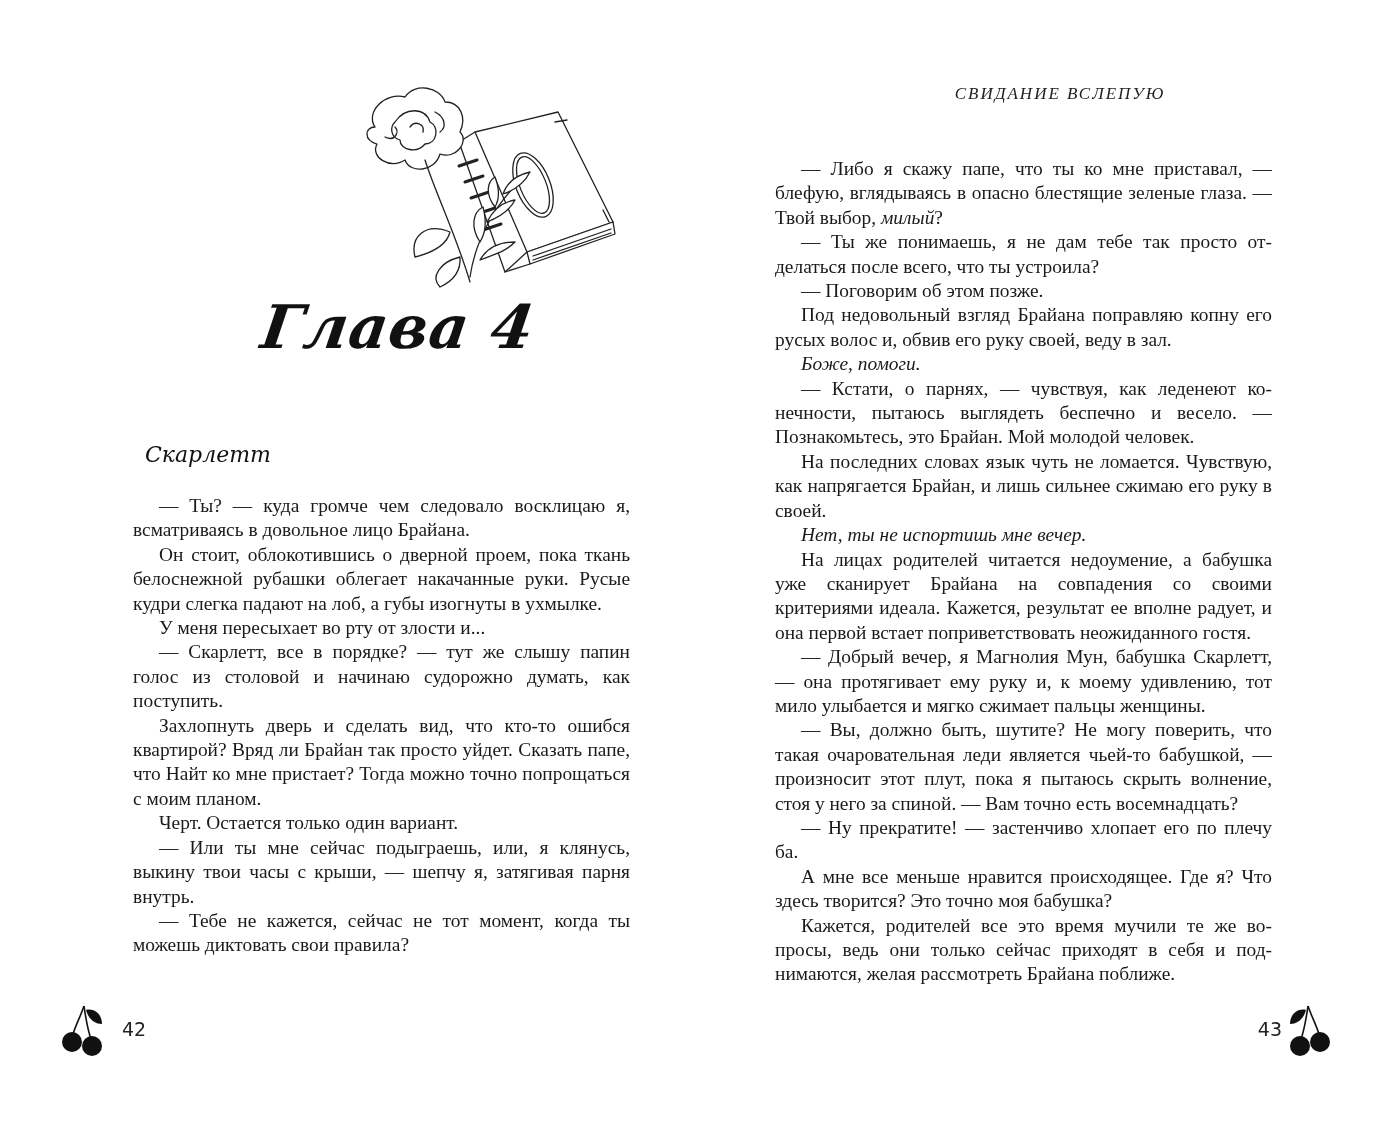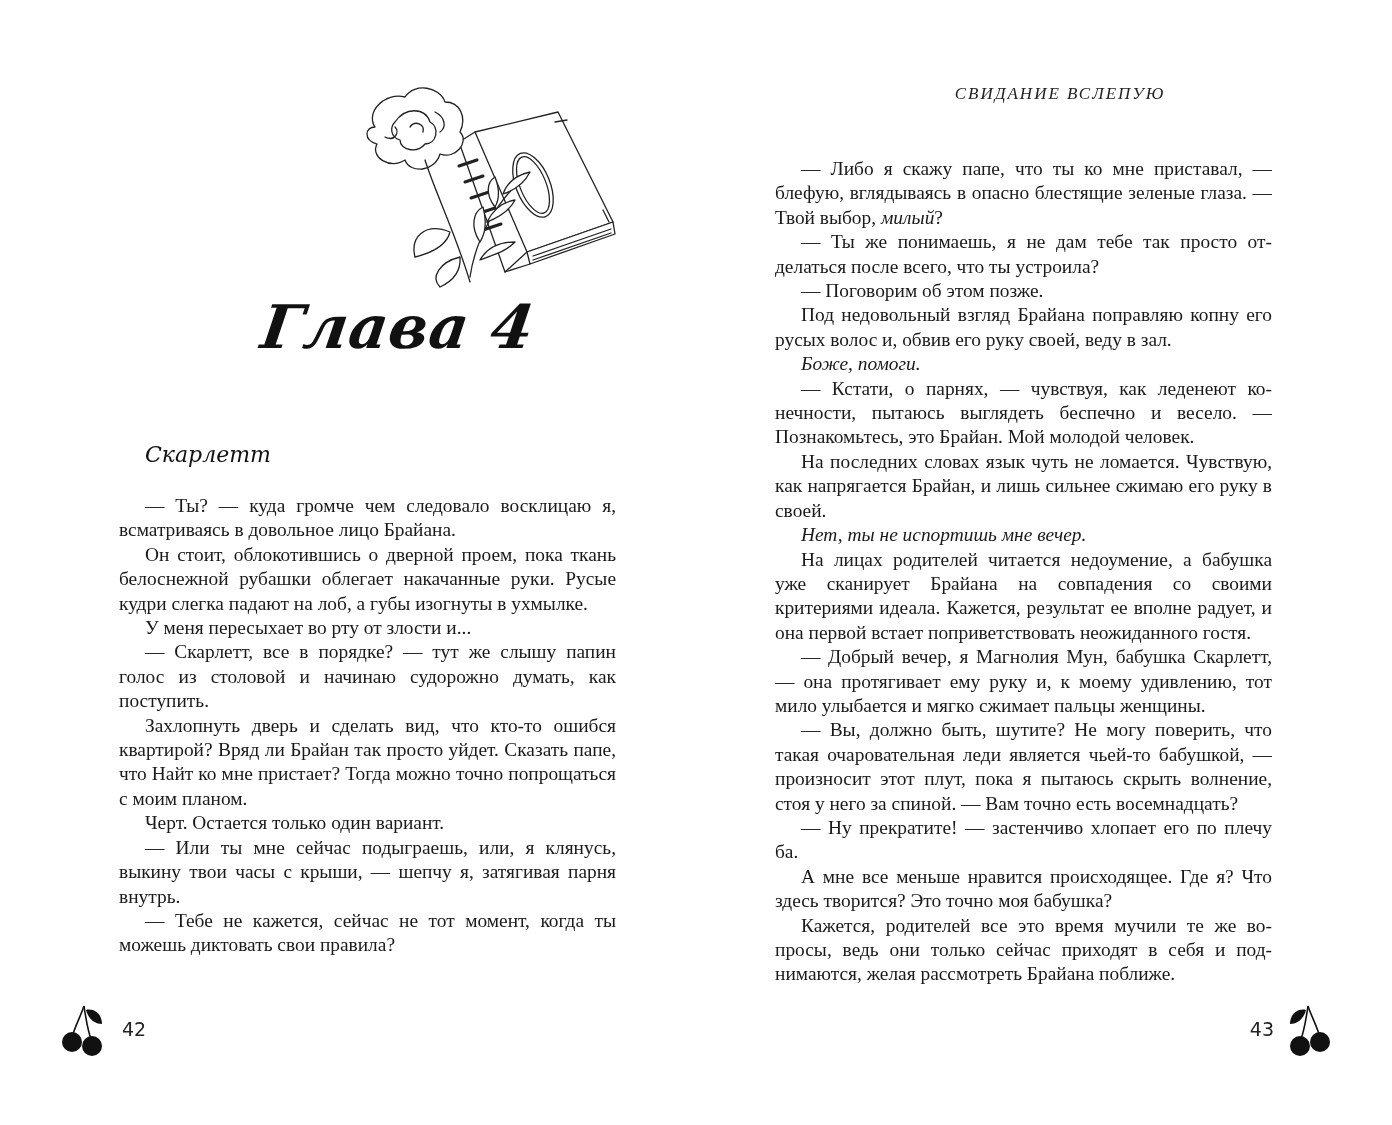--- a/index.html
+++ b/index.html
@@ -8,31 +8,31 @@
   .page-left { left: 0; width: 696px; }
   .page-right { left: 696px; width: 696px; }
 
   .illustration { position: absolute; left: 355px; top: 82px; width: 265px; height: 210px; }
   .chapter-title { position: absolute; left: 262px; top: 292px; font-family: "DejaVu Serif", "Liberation Serif", serif; font-style: italic; font-size: 60px; font-weight: bold; letter-spacing: 1px; color: #111; transform: skewX(-8deg); }
   .pov-heading { position: absolute; left: 145px; top: 442px; font-family: "DejaVu Serif", "Liberation Serif", serif; font-style: italic; font-weight: normal; font-size: 22px; color: #111; }
 
   .running-head { position: absolute; left: 16px; width: 696px; top: 84px; text-align: center; font-family: "Liberation Serif", serif; font-style: italic; font-size: 17px; letter-spacing: 2px; color: #222; }
 
   .text-block { position: absolute; font-family: "Liberation Serif", serif; font-size: 19.4px; line-height: 24.4px; text-align: justify; }
-  .text-left { left: 119px; top: 494px; width: 497px; }
+  .text-left { left: 133px; top: 494px; width: 497px; }
   .text-right { left: 79px; top: 125px; width: 497px; margin-top: 32px; }
   .text-block p { margin: 0; text-indent: 26px; hyphens: manual; }
   .text-block em { font-style: italic; }
 
   .folio { position: absolute; top: 1002px; display: flex; align-items: center; }
   .folio-left { left: 60px; }
   .folio-right { right: 60px; }
   .folio-number { font-family: "DejaVu Sans", sans-serif; font-size: 19px; color: #222; text-align: right; }
   .folio-left .folio-number { margin-left: 12px; }
-  .folio-right .folio-number { margin-right: 8px; }
+  .folio-right .folio-number { margin-right: 0; }
   .cherry { width: 50px; height: 54px; }
 </style>
 </head>
 <body>
 
 <div class="page page-left">
 
   <svg class="illustration" viewBox="0 0 265 210" fill="none" stroke="#222" stroke-width="1.3" stroke-linejoin="round" stroke-linecap="round">
 
     <path d="M120 50 L203 30 L258 140 L172 170 Z" fill="#fff"></path>

